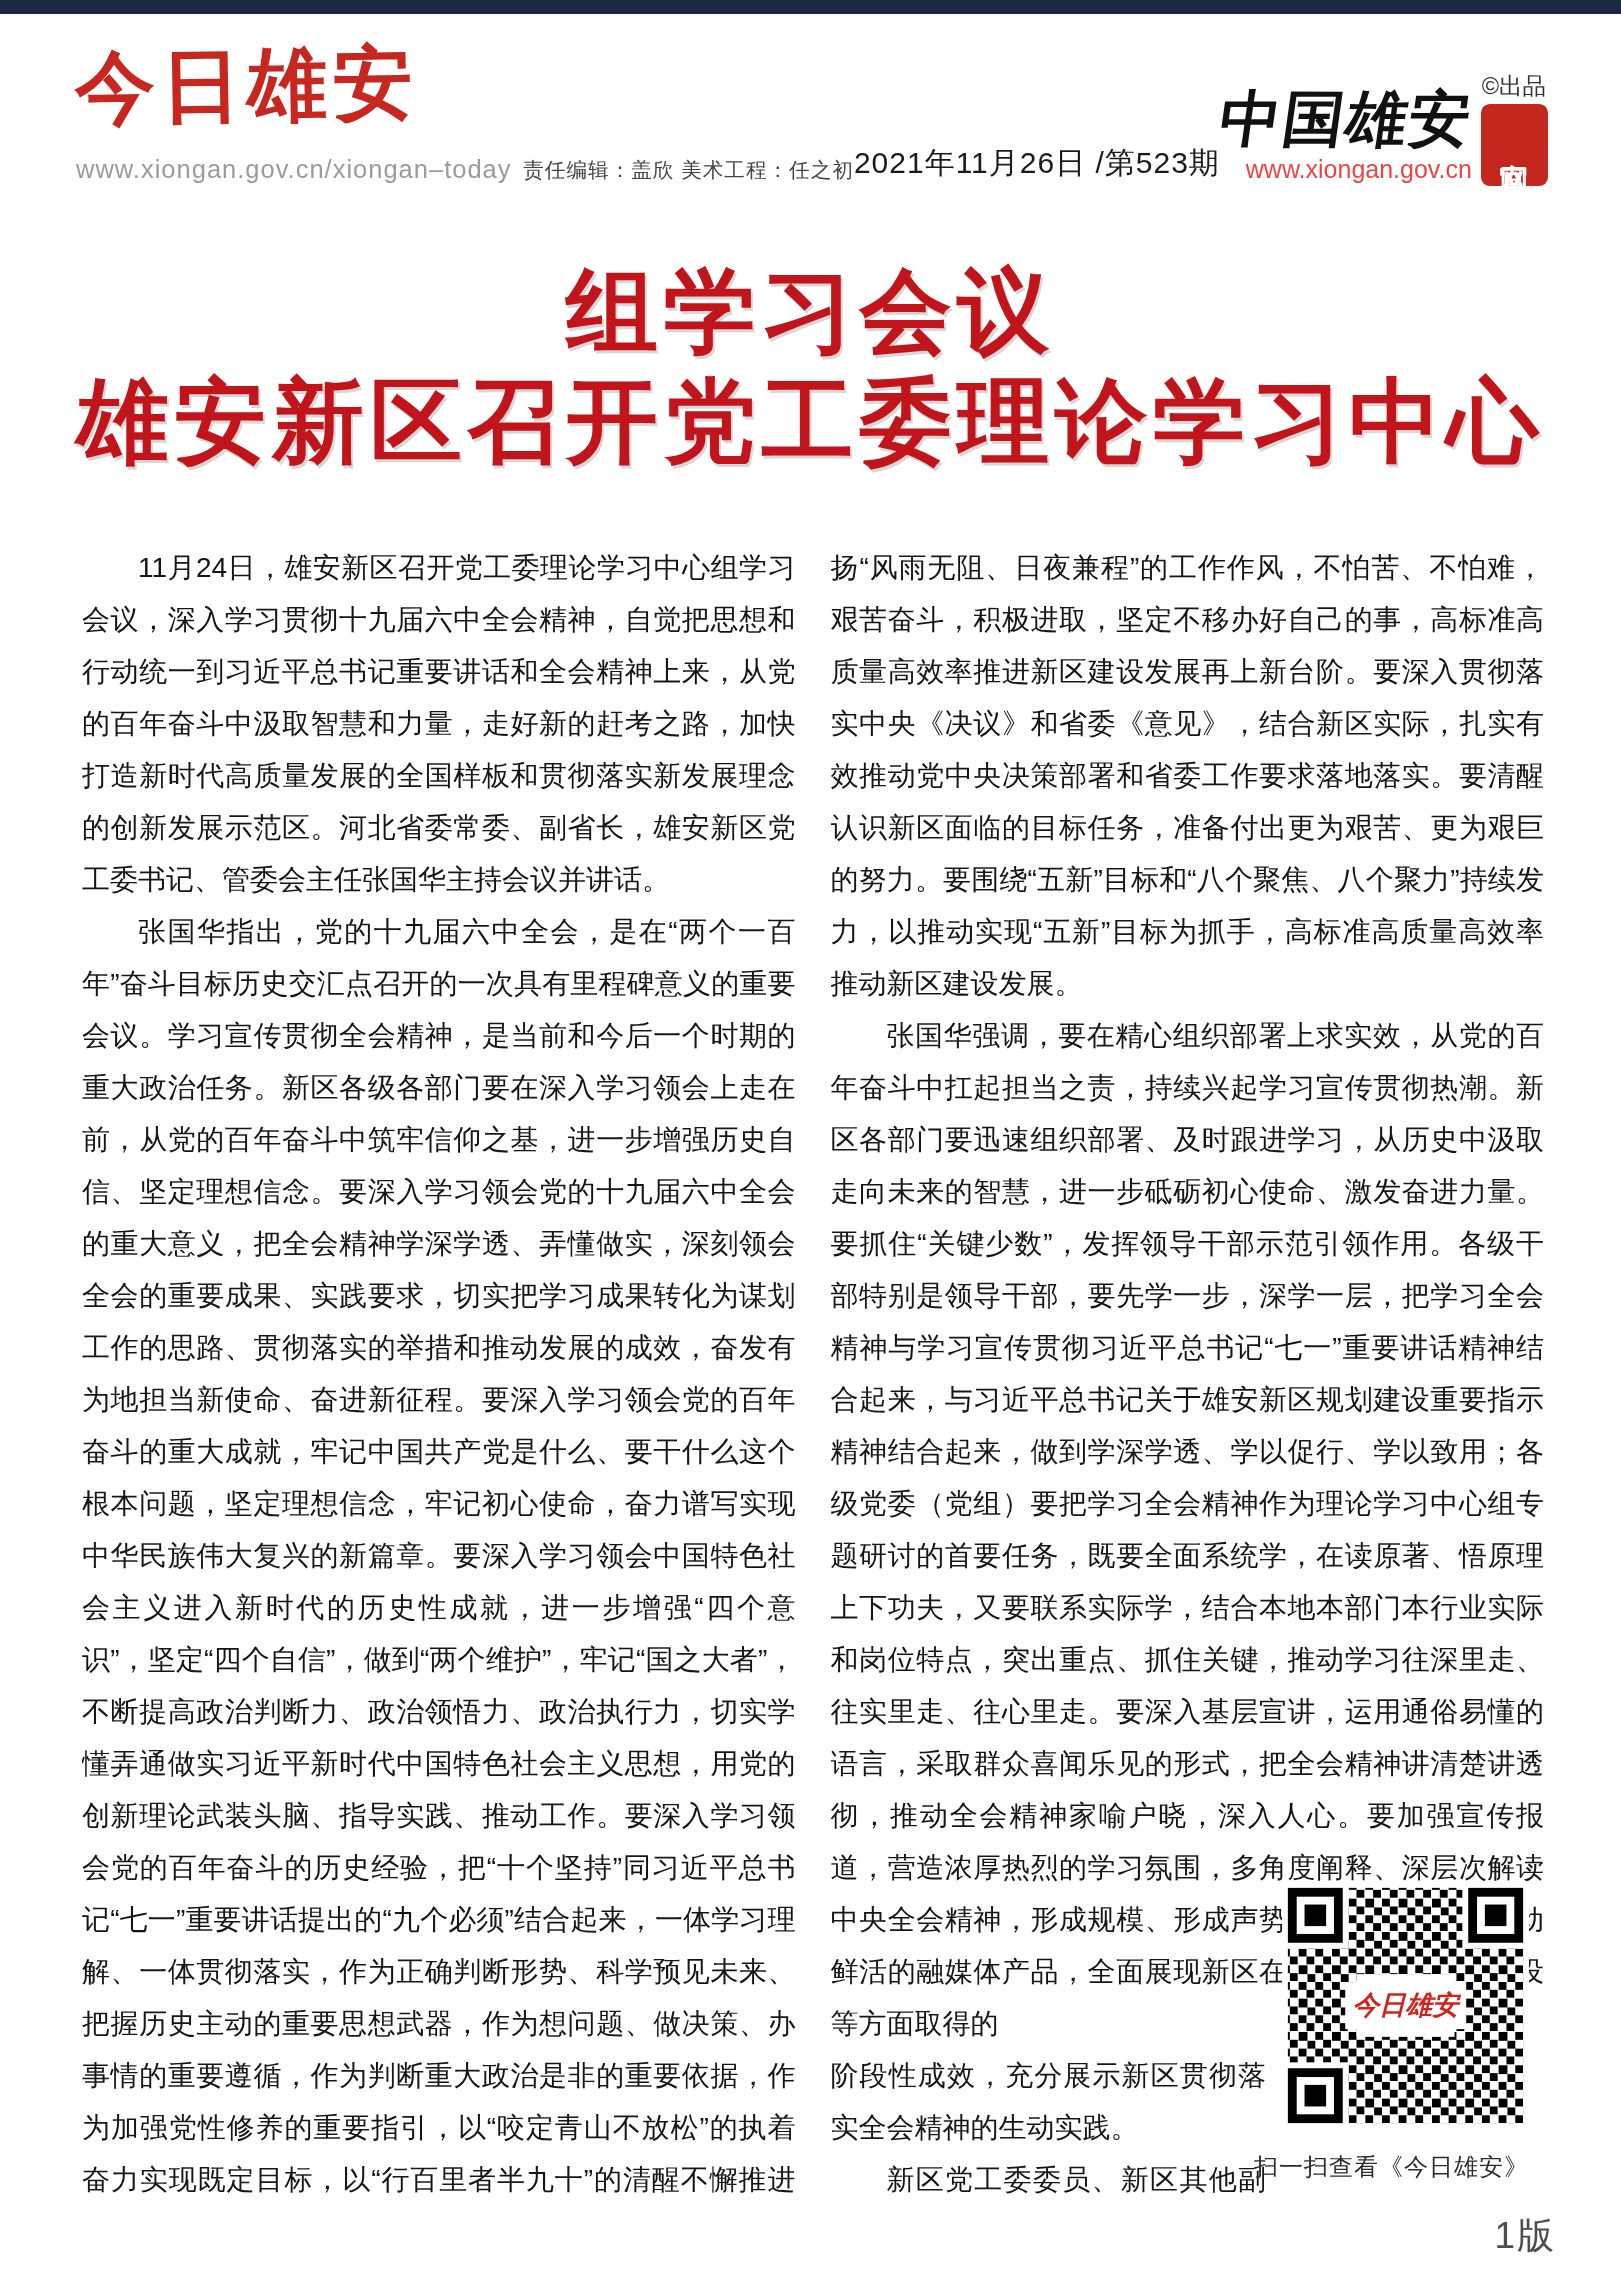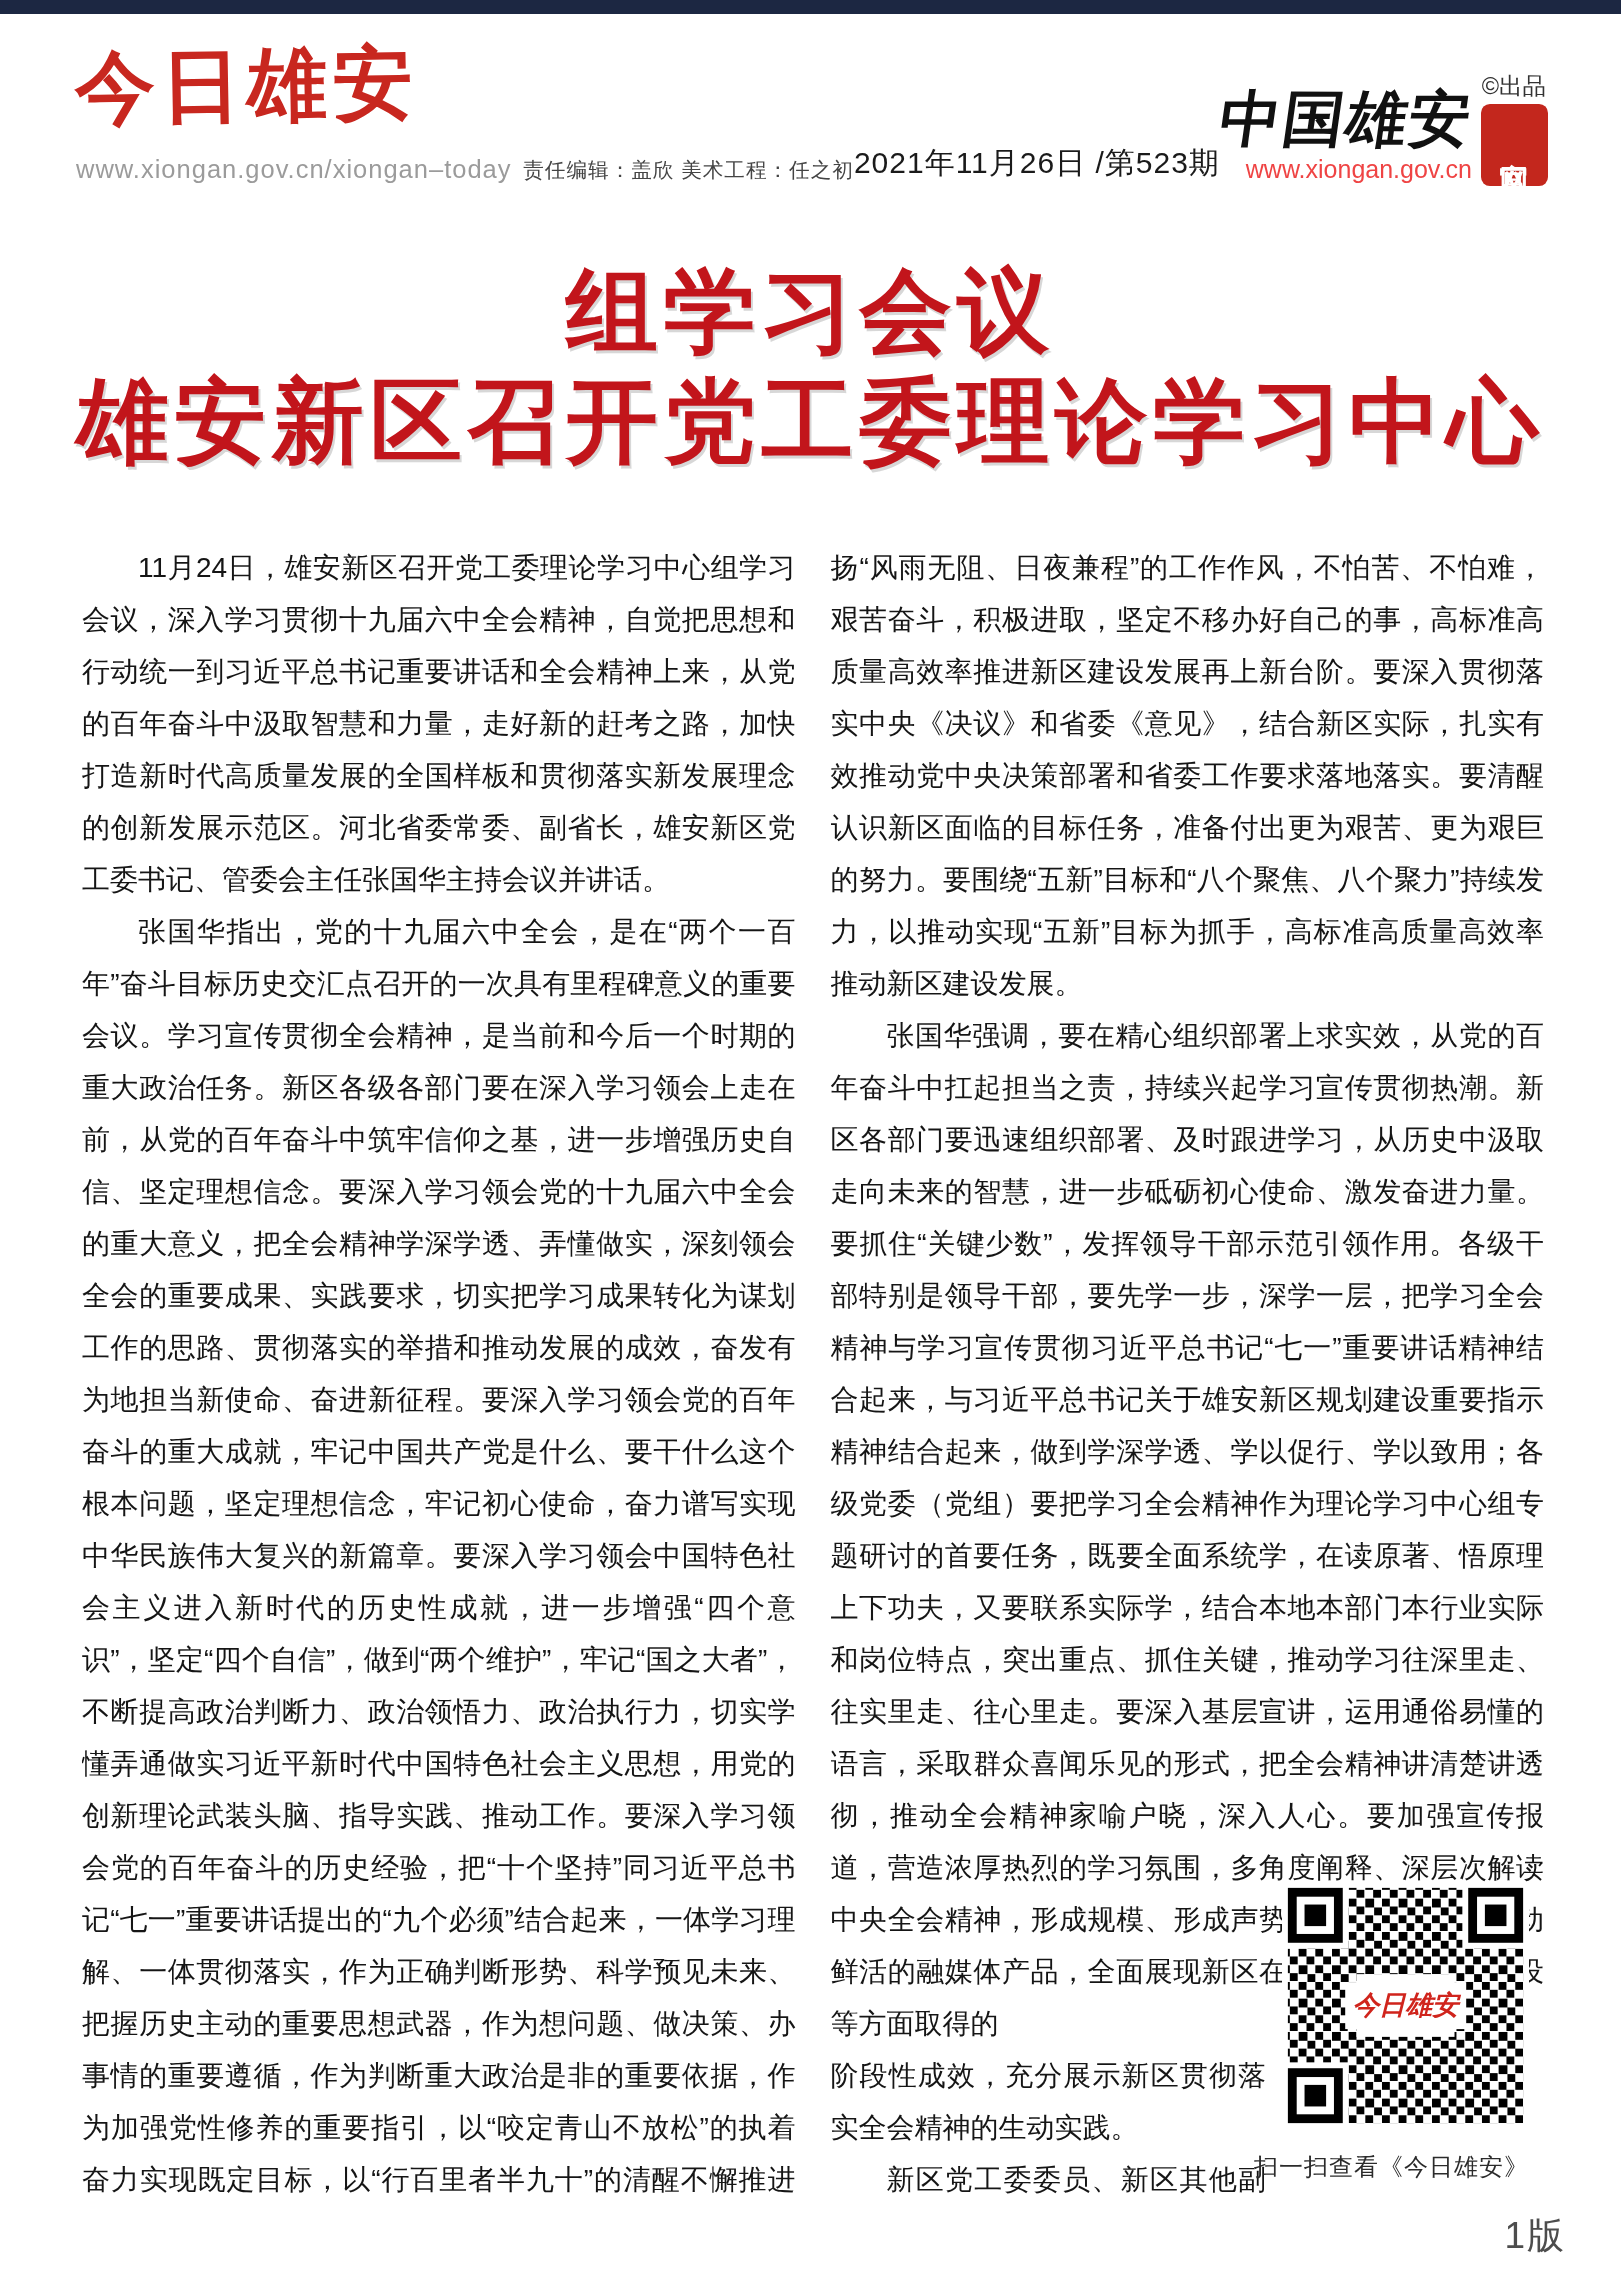--- a/index.html
+++ b/index.html
@@ -44,21 +44,21 @@
   .qr-spacer{float:right;width:278px;height:333px;}
 
   
   .qr-wrap{position:absolute;right:92px;top:1882px;text-align:right;}
   .qr-box{position:relative;width:247px;height:247px;display:inline-block;}
   .qr-center{position:absolute;left:50%;top:50%;transform:translate(-50%,-50%);
              background:#fff;padding:5.9px 7.8px;color:#d0241c;font-size:26.5px;font-weight:bold;
              font-family:"Liberation Serif",serif;white-space:nowrap;font-style:italic;}
   .qr-caption{font-size:24px;color:#2b2b2b;margin-top:17.6px;white-space:nowrap;letter-spacing:1px;margin-left:13px;}
 
-  .page-num{position:absolute;right:55px;top:2211px;font-size:37px;color:#4d4d4d;letter-spacing:2px;}
+  .page-num{position:absolute;right:65px;top:2211px;font-size:37px;color:#4d4d4d;letter-spacing:2px;}
 </style>
 </head>
 <body>
 
 <div class="page">
 
   <div class="topbar"></div>
 
   <header class="masthead">
     <div class="mast-left">

